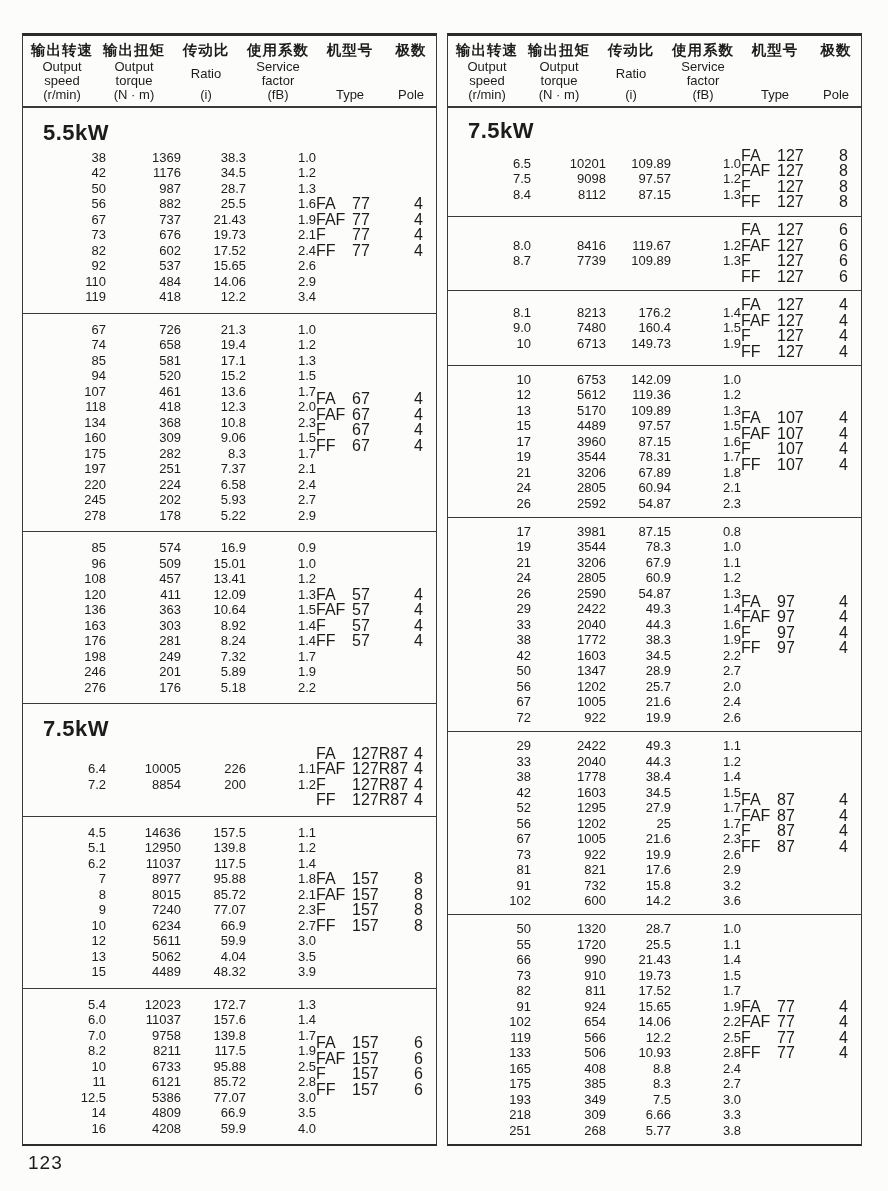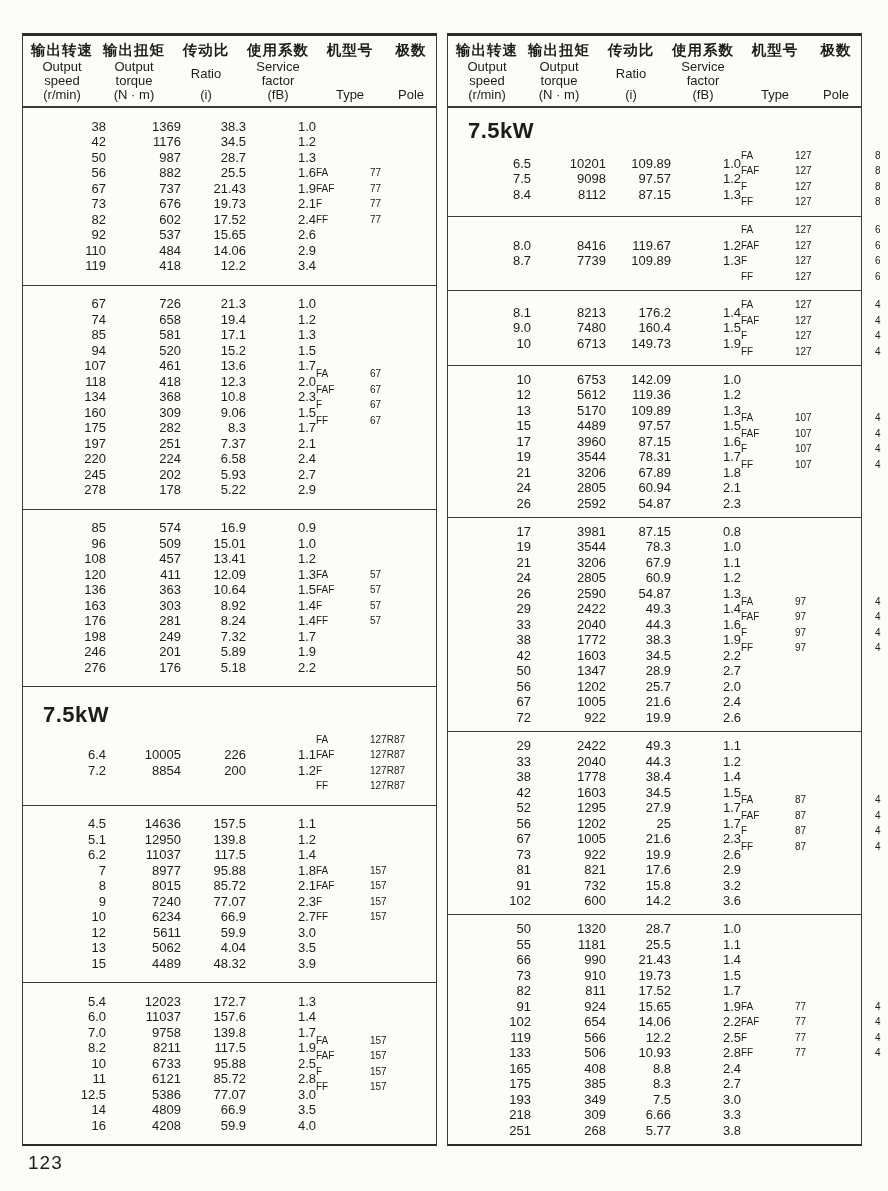--- a/index.html
+++ b/index.html
@@ -55,23 +55,22 @@
     display:grid;
     grid-template-columns:67px 75px 65px 1fr;
     padding-left:16px;
     font-size:13px; line-height:15.5px;
   }
   .cell { white-space:nowrap; }
   .types-block { flex:0 0 122px; }
   .type-row {
     display:grid;
     grid-template-columns:36px 62px 1fr;
-    font-size:10px; line-height:15.5px;
+    font-size:16px; line-height:15.5px;
     white-space:nowrap;
-    gap:18px;
   }
   .page-number {
     position:absolute; left:28px; top:1152px;
     font-size:19px; letter-spacing:1px;
   }
 </style>
 </head>
 <body>
 
 <div class="tables-wrap">
@@ -104,20 +103,21 @@
           <div class="hc-cn">机型号</div>
           <div class="hc-en">Type</div>
         </div>
         <div class="header-cell">
           <div class="hc-cn">极数</div>
           <div class="hc-en">Pole</div>
         </div>
       </div>
       <div class="sections">
         <div class="section">
+          <div class="kw-title">5.5kW</div>
           <div class="section-body">
             <div class="data-rows">
               <div class="data-row">
                 <span class="cell">38</span>
                 <span class="cell">1369</span>
                 <span class="cell">38.3</span>
                 <span class="cell">1.0</span>
               </div>
               <div class="data-row">
                 <span class="cell">42</span>
@@ -1059,21 +1059,21 @@
           <div class="section-body">
             <div class="data-rows">
               <div class="data-row">
                 <span class="cell">50</span>
                 <span class="cell">1320</span>
                 <span class="cell">28.7</span>
                 <span class="cell">1.0</span>
               </div>
               <div class="data-row">
                 <span class="cell">55</span>
-                <span class="cell">1181</span>
+                <span class="cell">1720</span>
                 <span class="cell">25.5</span>
                 <span class="cell">1.1</span>
               </div>
               <div class="data-row">
                 <span class="cell">66</span>
                 <span class="cell">990</span>
                 <span class="cell">21.43</span>
                 <span class="cell">1.4</span>
               </div>
               <div class="data-row">

